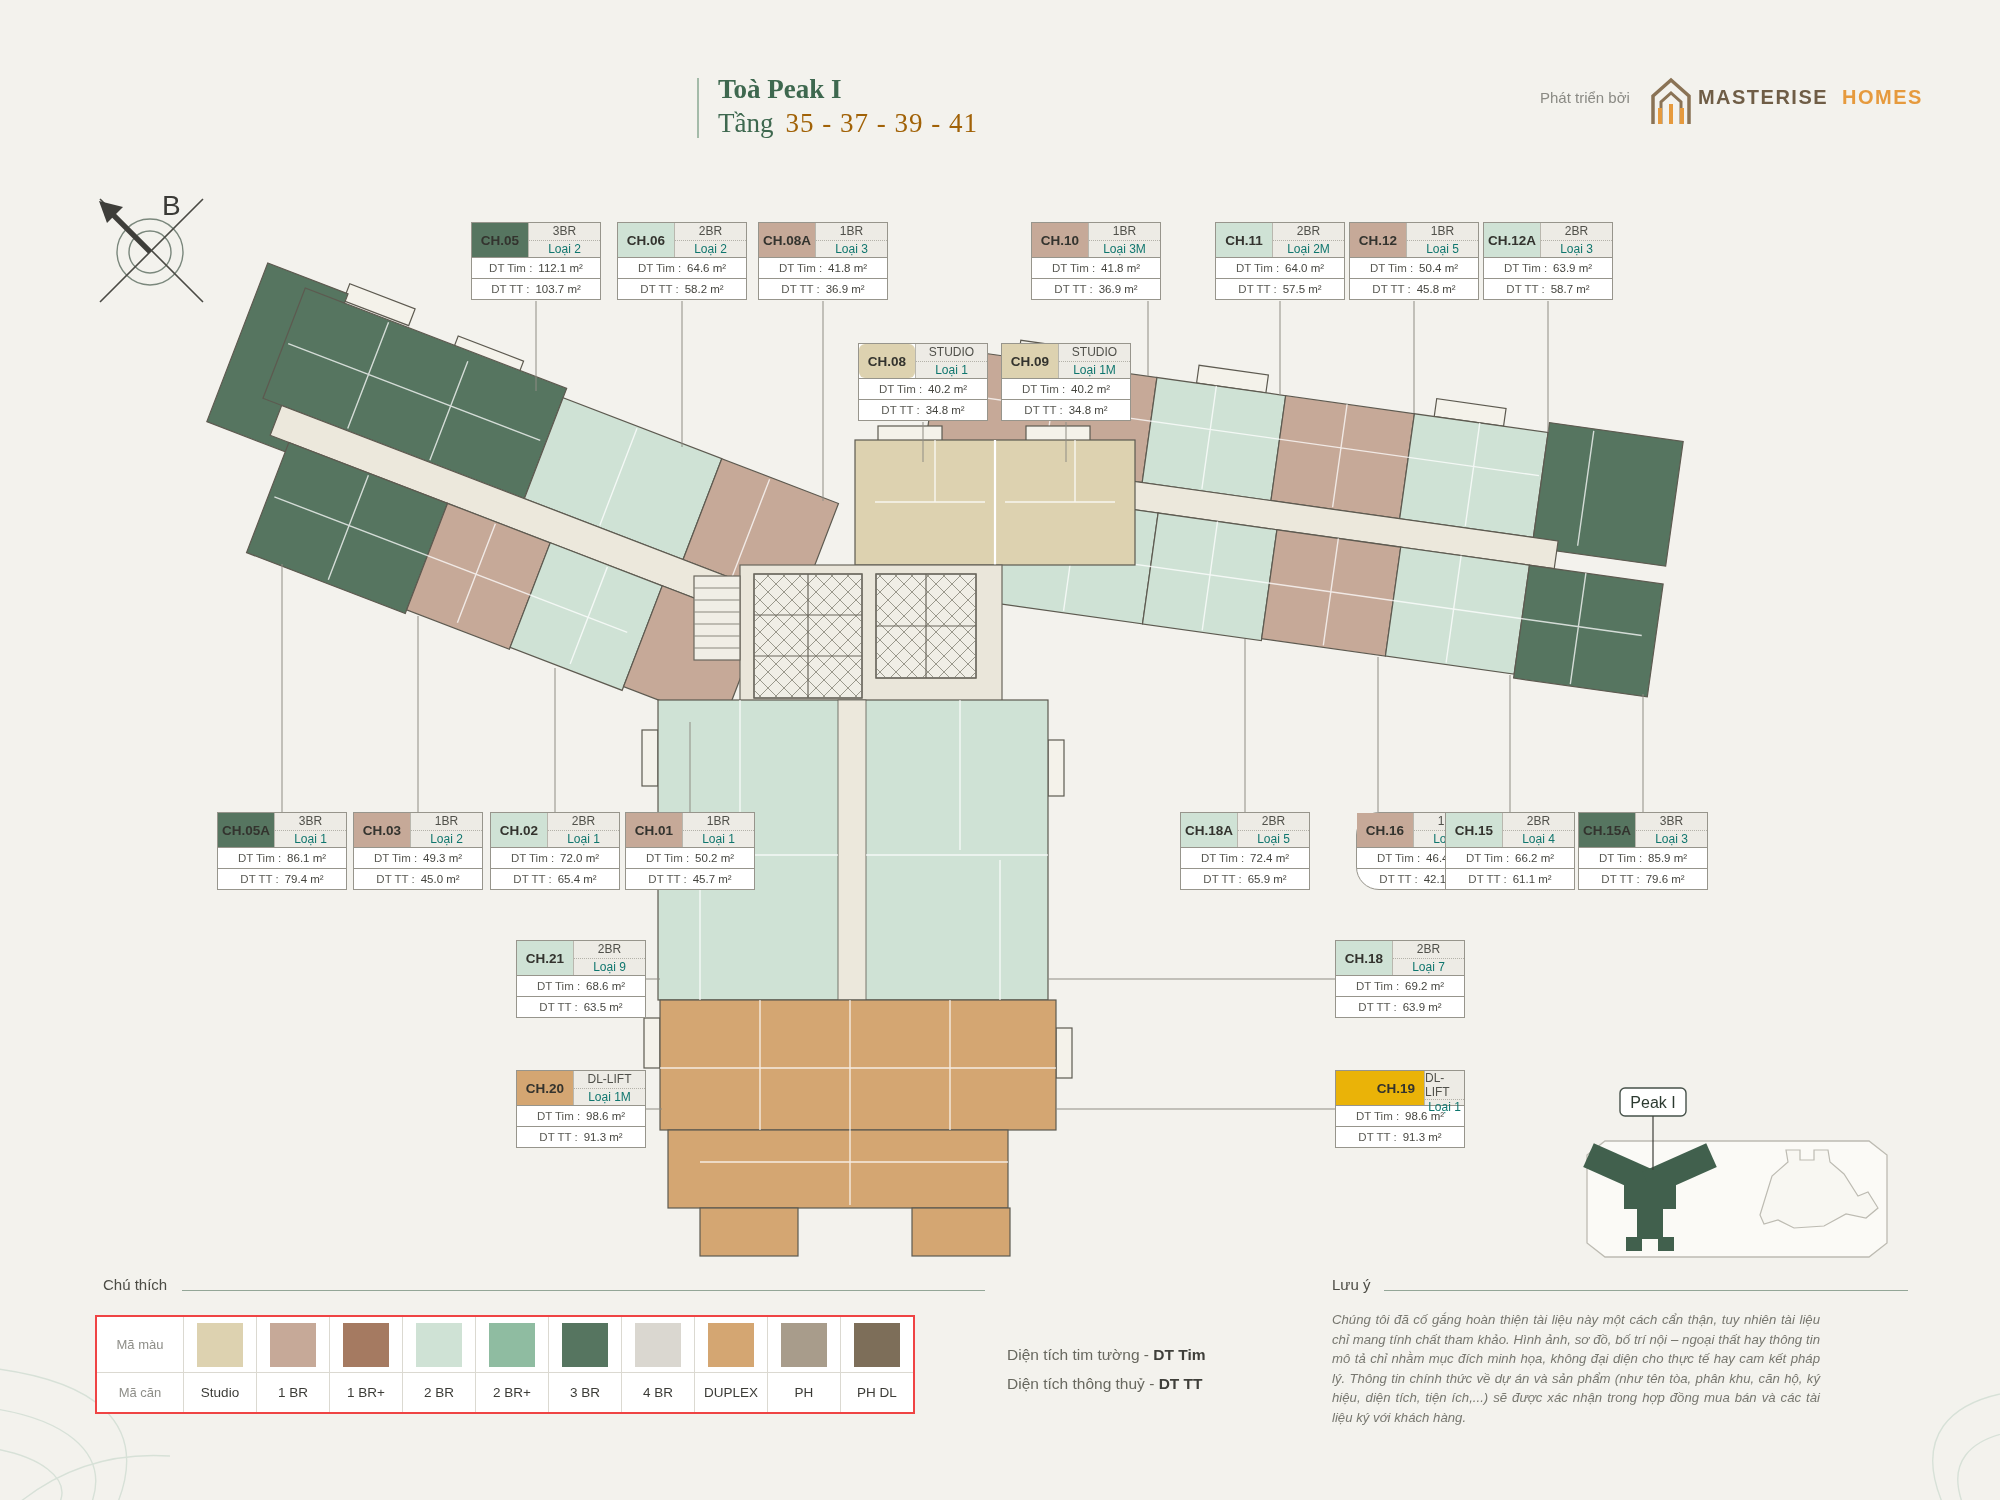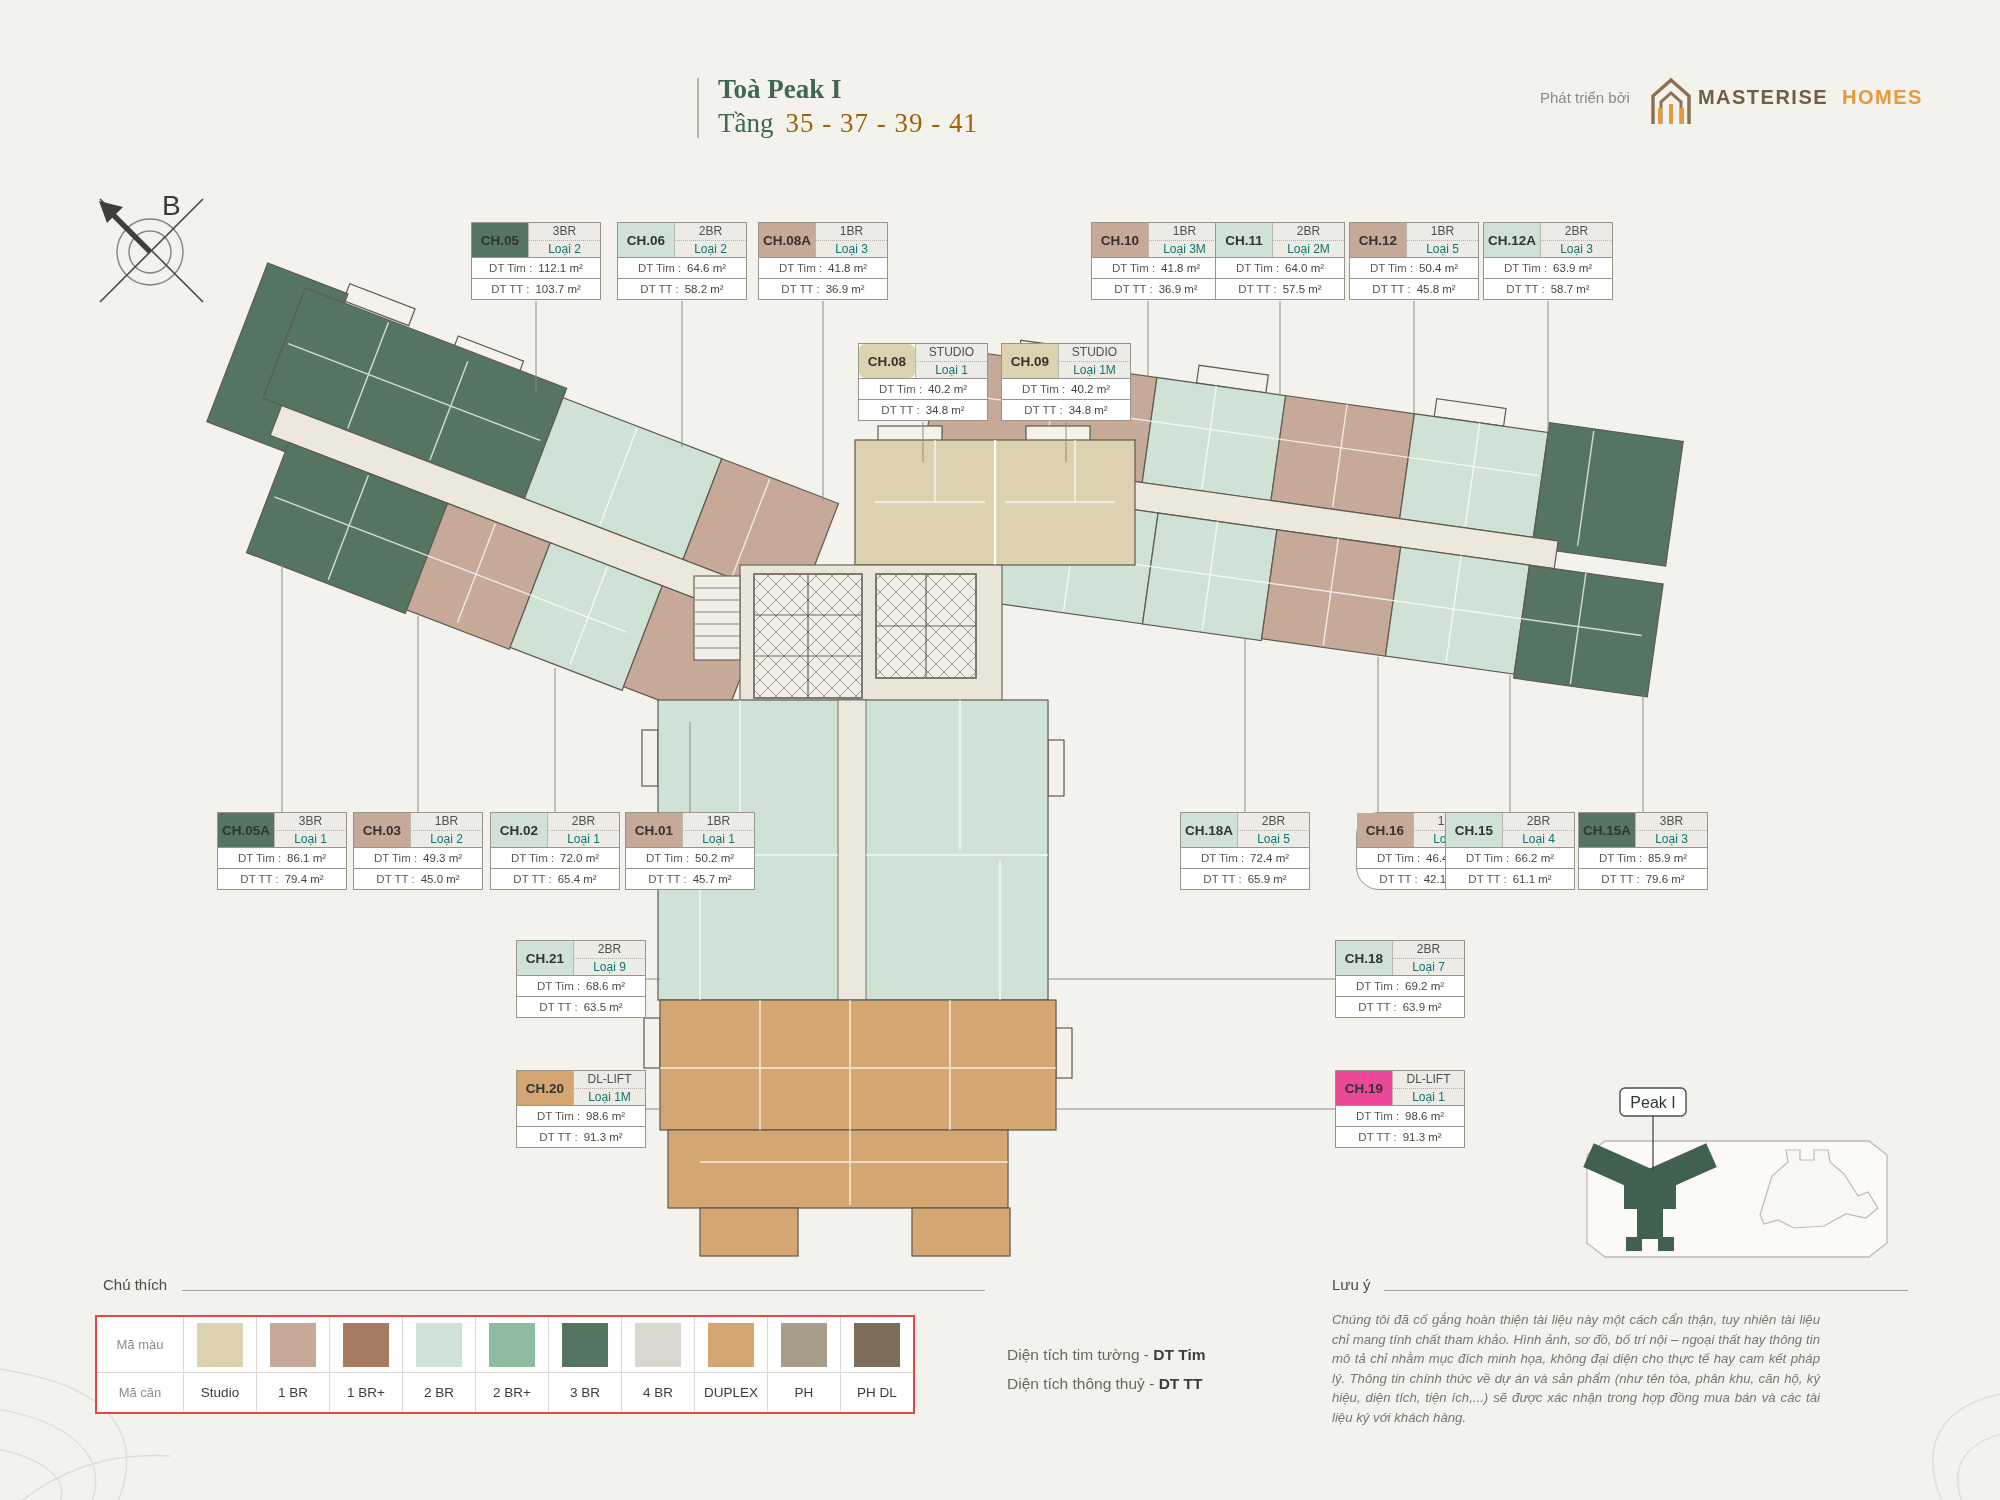--- a/index.html
+++ b/index.html
@@ -248,21 +248,21 @@
       </div>
       <div class="uc-row">
         <span class="uc-k">DT Tim :</span>
           <span class="uc-v">41.8 m²</span>
       </div>
       <div class="uc-row">
         <span class="uc-k">DT TT :</span>
           <span class="uc-v">36.9 m²</span>
       </div>
     </div>
-      <div class="unit-card" style="left: 1091px; top: 222px;">
+      <div class="unit-card" style="left: 1031px; top: 222px;">
       <div class="uc-top">
         <div class="uc-code" style="background: rgb(198, 169, 152);">CH.10</div>
         <div class="uc-type">
           <div class="uc-type-name">1BR</div>
           <div class="uc-type-variant">Loại 3M</div>
         </div>
       </div>
       <div class="uc-row">
         <span class="uc-k">DT Tim :</span>
           <span class="uc-v">41.8 m²</span>
@@ -539,21 +539,21 @@
         <span class="uc-k">DT Tim :</span>
           <span class="uc-v">98.6 m²</span>
       </div>
       <div class="uc-row">
         <span class="uc-k">DT TT :</span>
           <span class="uc-v">91.3 m²</span>
       </div>
     </div>
       <div class="unit-card" style="left: 1335px; top: 1070px;">
       <div class="uc-top">
-        <div class="uc-code" style="background: #ec4899;">CH.19</div>
+        <div class="uc-code" style="background: #eab308; padding-left: 32px;">CH.19</div>
         <div class="uc-type">
           <div class="uc-type-name">DL-LIFT</div>
           <div class="uc-type-variant">Loại 1</div>
         </div>
       </div>
       <div class="uc-row">
         <span class="uc-k">DT Tim :</span>
           <span class="uc-v">98.6 m²</span>
       </div>
       <div class="uc-row">

